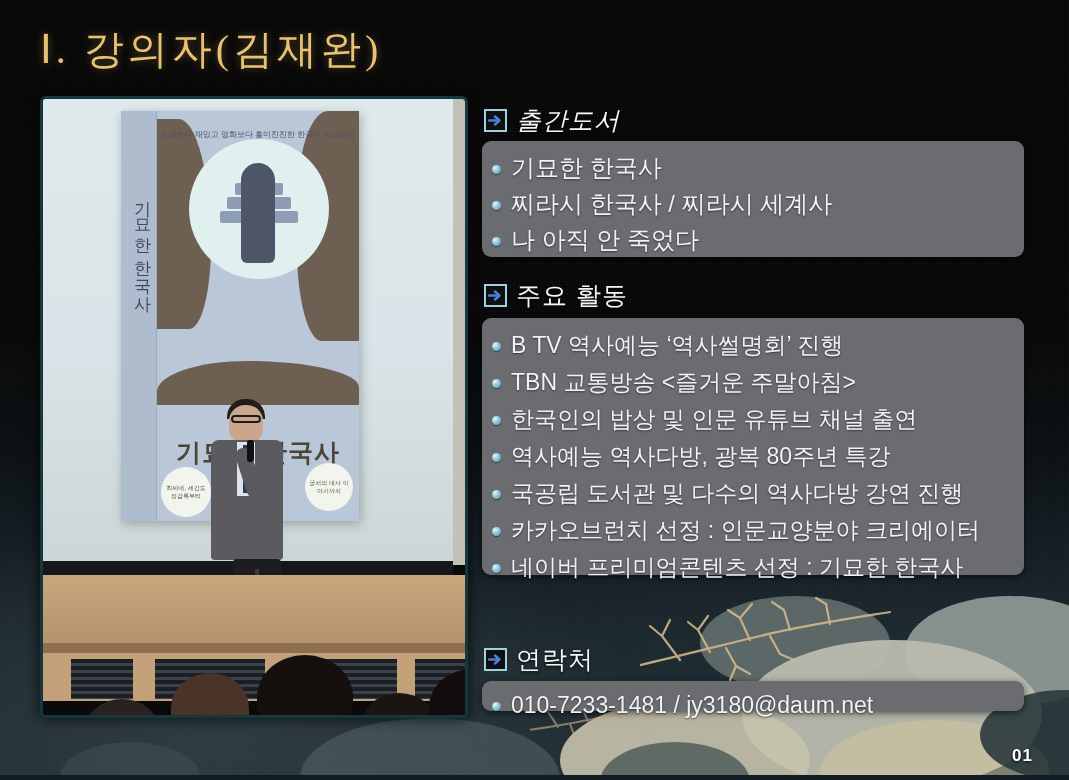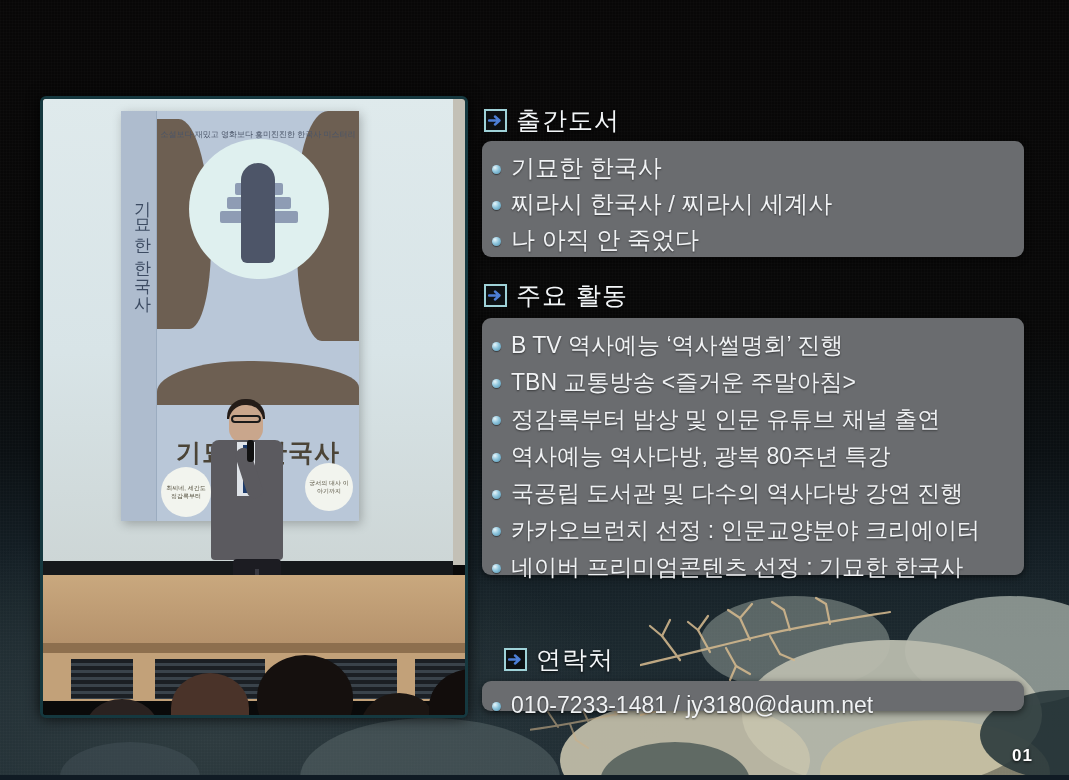--- a/index.html
+++ b/index.html
@@ -229,29 +229,29 @@
   }
   .panel .bul {
     flex:0 0 auto;
     width:9px; height:9px; border-radius:50%;
     background:radial-gradient(circle at 33% 30%, #e7f6fb 0%, #8fc6dd 45%, #4d8fae 100%);
     box-shadow:0 1px 1px rgba(0,0,0,.45);
     transform:translateY(-2px);
   }
 
   
-  #head-books    { left:484px; top:104px; }
+  #head-books    { left:484px; top:104px;font-style:italic; }
   #panel-books   { left:482px; top:141px; width:542px; height:116px; }
   #panel-books li{ font-size:24px; line-height:36px; }
 
   #head-activity { left:484px; top:279px; }
   #panel-activity{ left:482px; top:318px; width:542px; height:257px; }
   #panel-activity li{ font-size:23px; line-height:37px; }
 
-  #head-contact  { left:504px; top:643px;justify-content:flex-end; }
+  #head-contact  { left:484px; top:643px;justify-content:flex-end; }
   #panel-contact { left:482px; top:681px; width:542px; height:30px; }
   #panel-contact li{ font-size:23px; line-height:30px; }
 
   
   #pageno {
     position:absolute; right:36px; bottom:14px;
     color:#ffffff; font-size:17px; font-weight:bold;
     letter-spacing:1px;
     text-shadow:0 1px 3px rgba(0,0,0,.9);
   }
@@ -309,20 +309,21 @@
     <g stroke="#cbb089" stroke-width="2" fill="none" stroke-linecap="round">
       <path d="M-2 30 C 30 26, 60 20, 96 12"></path>
       <path d="M28 27 L 18 12"></path>
         <path d="M58 21 L 52 8"></path>
         <path d="M86 15 L 82 2"></path>
       <path d="M40 24 L 46 40"></path>
         <path d="M46 40 L 58 48"></path>
     </g>
   </svg>
 
+  <div id="title">Ⅰ. 강의자(김재완)</div>
 
   <div id="photo-frame">
     <div id="photo">
 
       <div class="wall-left"></div>
       <div class="wall-right"></div>
       <div class="screen">
 
         <div class="book">
           <div class="book-spine">
@@ -420,21 +421,21 @@
       <li>
           <span class="bul"></span>
           <span>B TV 역사예능 ‘역사썰명회’ 진행</span>
         </li>
       <li>
           <span class="bul"></span>
           <span>TBN 교통방송 &lt;즐거운 주말아침&gt;</span>
         </li>
       <li>
           <span class="bul"></span>
-          <span>정감록부터 밥상 및 인문 유튜브 채널 출연</span>
+          <span>한국인의 밥상 및 인문 유튜브 채널 출연</span>
         </li>
       <li>
           <span class="bul"></span>
           <span>역사예능 역사다방, 광복 80주년 특강</span>
         </li>
       <li>
           <span class="bul"></span>
           <span>국공립 도서관 및 다수의 역사다방 강연 진행</span>
         </li>
       <li>

